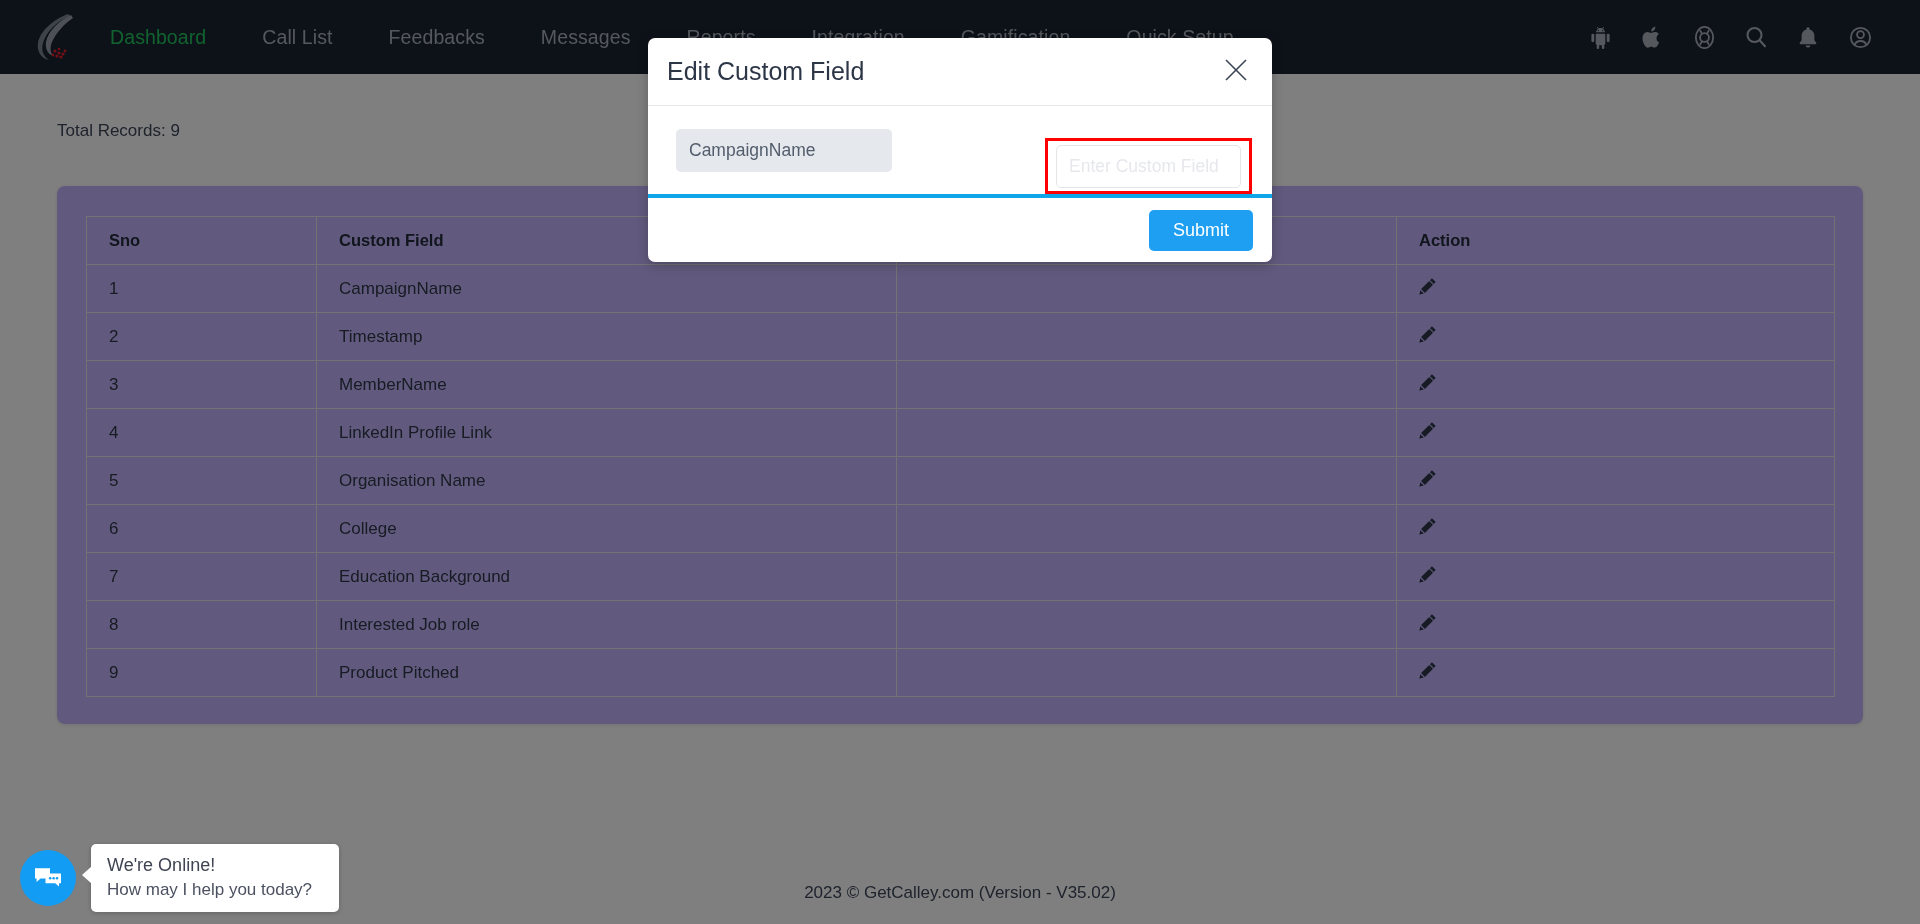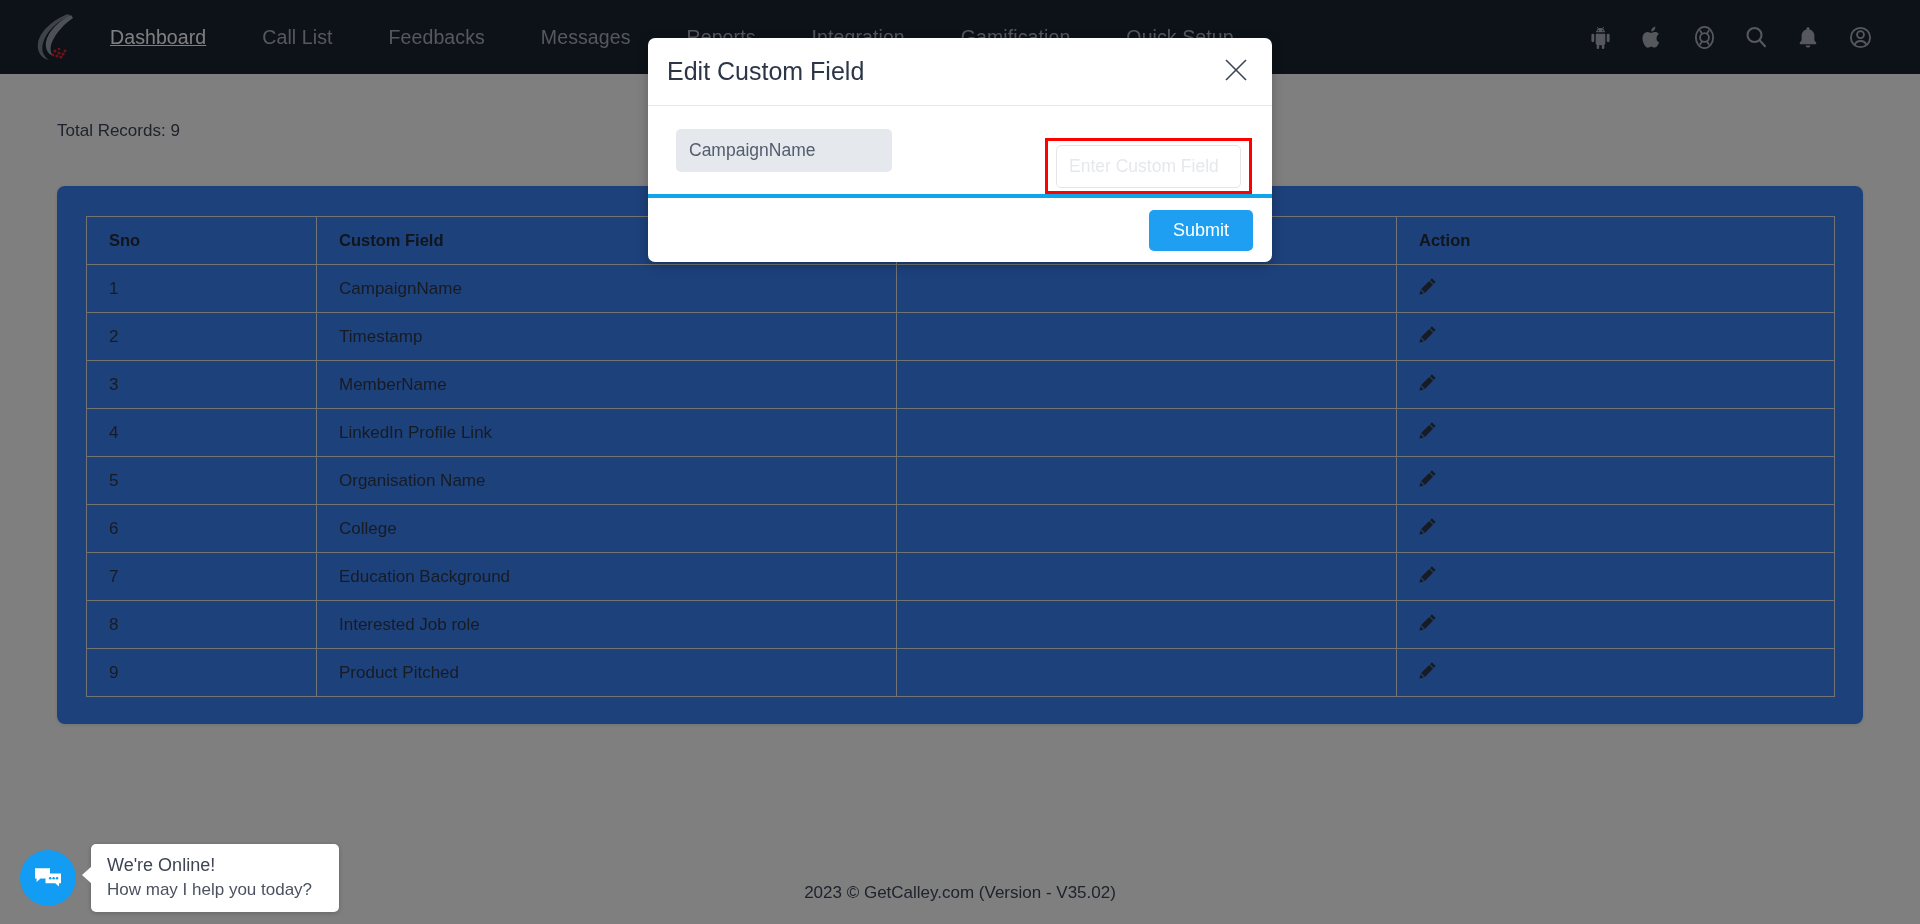--- a/index.html
+++ b/index.html
@@ -32,21 +32,21 @@
   .nav-links { display: flex; align-items: center; flex: 0 0 auto; }
   .nav-link {
     color: #aab0b8;
     font-size: 19.5px;
     padding: 0 0;
     margin-right: 56px;
     white-space: nowrap;
     cursor: pointer;
     letter-spacing: .1px;
   }
-  .nav-link:first-child { color: #ffffff; text-decoration: underline; }
+  .nav-link:first-child { color: #22c55e; }
   .nav-spacer { flex: 1 1 auto; }
   .nav-icons {
     display: flex; align-items: center;
     margin-right: 34px;
     flex: 0 0 auto;
   }
   .nav-icon {
     width: 52px; height: 52px;
     display: flex; align-items: center; justify-content: center;
     cursor: pointer;
@@ -74,21 +74,21 @@
   }
   .total-records {
     font-size: 17px;
     color: #3d4659;
   }
 
   .card {
     position: absolute;
     top: 112px; left: 57px;
     width: 1806px; height: 538px;
-    background: #3b82f6;
+    background: #c4b5fd;
     border-radius: 8px;
     box-shadow: 0 1px 4px rgba(0,0,0,.12);
   }
   table.fields-table {
     position: absolute;
     top: 30px; left: 29px;
     width: 1748px;
     border-collapse: collapse;
     table-layout: fixed;
   }

